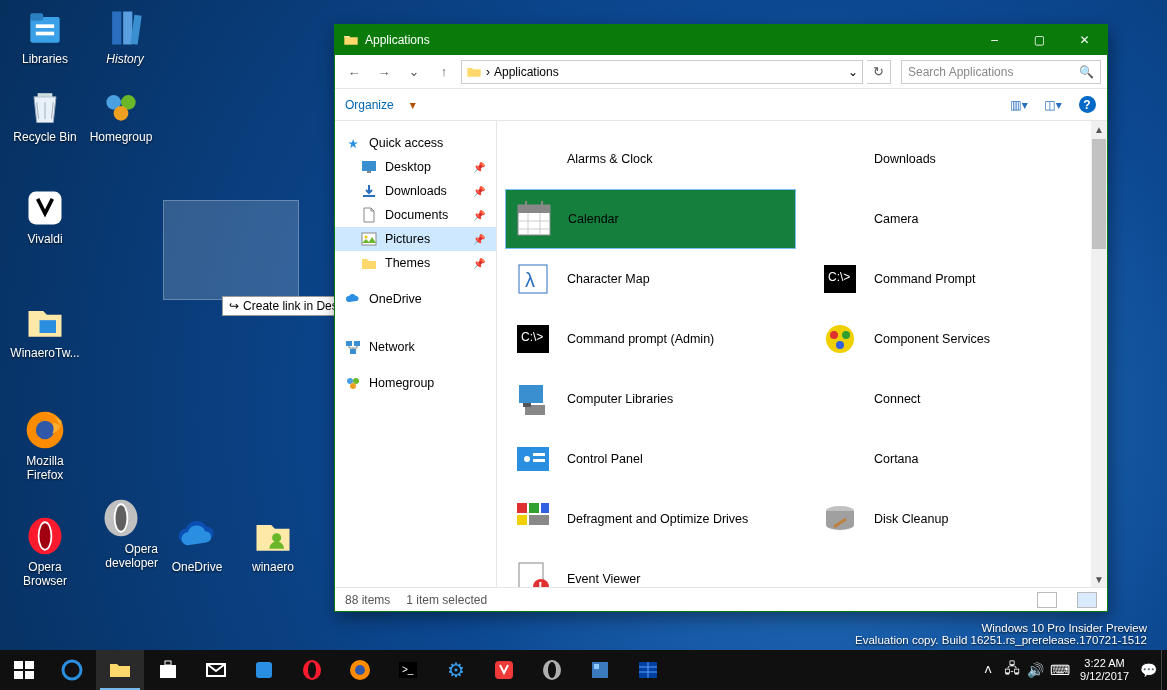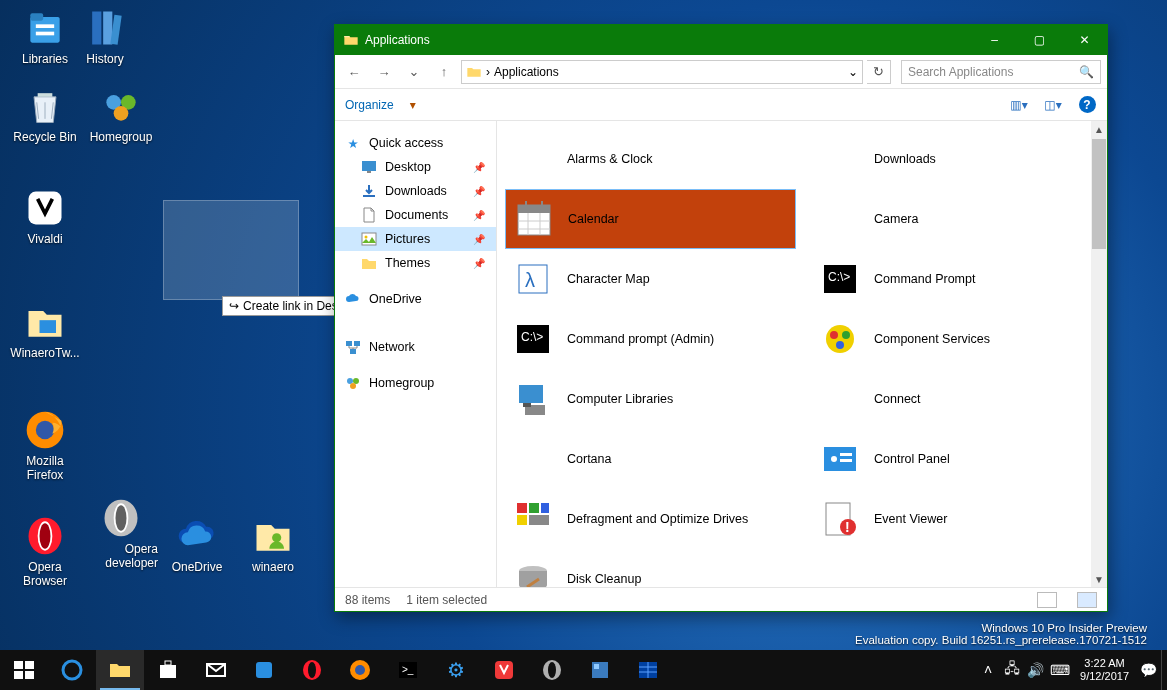--- a/index.html
+++ b/index.html
@@ -40,21 +40,21 @@
 .side-item.sel{background:#cde8ff}
 .side-item.top{padding-left:10px;font-weight:normal}
 .side-sub{padding-left:26px}
 .side-gap{height:12px}
 .pin{margin-left:auto;color:#888;font-size:10px}
 .side-item .si{width:16px;height:16px;flex-shrink:0;display:flex;align-items:center;justify-content:center}
 
 .content{flex:1;overflow:auto;padding:8px 4px 8px 8px;position:relative}
 .grid{display:grid;grid-template-columns:1fr 1fr;gap:0 16px}
 .item{display:flex;align-items:center;height:60px;gap:14px;padding:4px 8px;font-size:12.5px;cursor:pointer}
-.item.sel{background:#c2410c;border:1px solid #7abdf7}
+.item.sel{background:#15803d;border:1px solid #7abdf7}
 .item .app-ic{width:40px;height:40px;flex-shrink:0;display:flex;align-items:center;justify-content:center}
 .item .lbl{color:#000}
 .scrollbar{position:absolute;right:0;top:0;bottom:0;width:16px;background:#f0f0f0}
 .scrollbar .thumb{position:absolute;left:1px;right:1px;top:18px;height:110px;background:#c2c2c2}
 .scrollbar .arr{position:absolute;left:0;right:0;height:16px;display:flex;align-items:center;justify-content:center;color:#555;font-size:10px}
 
 .status{height:24px;border-top:1px solid #e5e5e5;display:flex;align-items:center;padding:0 10px;font-size:12px;color:#555;gap:16px}
 .status .sp{flex:1}
 .view-toggle{width:20px;height:16px;border:1px solid #bbb;cursor:pointer;display:flex}
 
@@ -78,21 +78,21 @@
       <div class="ic">
         <svg viewBox="0 0 48 48">
           <rect x="8" y="12" width="32" height="28" rx="2" fill="#3aa0e8"></rect>
           <rect x="8" y="8" width="14" height="8" rx="2" fill="#2a80c0"></rect>
           <rect x="14" y="20" width="20" height="4" fill="#fff"></rect>
           <rect x="14" y="28" width="20" height="4" fill="#fff"></rect>
         </svg>
       </div>
       <div class="d-label">Libraries</div>
     </div>
-    <div class="d-icon" style="left: 68px; top: 6px;">
+    <div class="d-icon" style="left: 88px; top: 6px; font-style: italic;">
       <div class="ic">
         <svg viewBox="0 0 48 48">
           <rect x="10" y="6" width="10" height="36" fill="#2a6fbf"></rect>
           <rect x="22" y="6" width="10" height="36" fill="#5aa0e0"></rect>
           <rect x="32" y="10" width="8" height="32" fill="#3a8fd0" transform="rotate(8 36 26)"></rect>
         </svg>
       </div>
       <div class="d-label">History</div>
     </div>
     <div class="d-icon" style="left: 8px; top: 84px;">
@@ -411,65 +411,65 @@
                 <rect x="10" y="24" width="8" height="4" fill="#555"></rect>
               </svg>
             </div>
             <div class="lbl">Computer Libraries</div>
           </div>
           <div class="item">
             <div class="app-ic"></div>
             <div class="lbl">Connect</div>
           </div>
           <div class="item">
-            <div class="app-ic"></div>
-            <div class="lbl">Cortana</div>
-          </div>
-          <div class="item">
             <div class="app-ic">
               <svg viewBox="0 0 40 40">
                 <rect x="4" y="8" width="32" height="24" fill="#2a8fe0"></rect>
                 <circle cx="14" cy="20" r="3" fill="#fff"></circle>
                 <rect x="20" y="14" width="12" height="3" fill="#fff"></rect>
                 <rect x="20" y="20" width="12" height="3" fill="#fff"></rect>
               </svg>
             </div>
             <div class="lbl">Control Panel</div>
+          </div>
+          <div class="item">
+            <div class="app-ic"></div>
+            <div class="lbl">Cortana</div>
           </div>
           <div class="item">
             <div class="app-ic">
               <svg viewBox="0 0 40 40">
                 <rect x="4" y="4" width="10" height="10" fill="#e03030"></rect>
                 <rect x="16" y="4" width="10" height="10" fill="#30a030"></rect>
                 <rect x="28" y="4" width="8" height="10" fill="#3060e0"></rect>
                 <rect x="4" y="16" width="10" height="10" fill="#f0d000"></rect>
                 <rect x="16" y="16" width="20" height="10" fill="#888"></rect>
               </svg>
             </div>
             <div class="lbl">Defragment and Optimize Drives</div>
           </div>
           <div class="item">
             <div class="app-ic">
               <svg viewBox="0 0 40 40">
+                <ellipse cx="20" cy="12" rx="14" ry="5" fill="#c0c0c0"></ellipse>
+                <path d="M6 12v14a14 5 0 0028 0V12" fill="#a0a0a0"></path>
+                <path d="M14 28l12-8" stroke="#c08040" stroke-width="3"></path>
+              </svg>
+            </div>
+            <div class="lbl">Disk Cleanup</div>
+          </div>
+          <div class="item">
+            <div class="app-ic">
+              <svg viewBox="0 0 40 40">
                 <rect x="6" y="4" width="24" height="32" fill="#fff" stroke="#888"></rect>
                 <circle cx="28" cy="28" r="8" fill="#e03030"></circle>
                 <text x="25" y="33" fill="#fff" font-size="14" font-weight="bold">!</text>
               </svg>
             </div>
             <div class="lbl">Event Viewer</div>
-          </div>
-          <div class="item">
-            <div class="app-ic">
-              <svg viewBox="0 0 40 40">
-                <ellipse cx="20" cy="12" rx="14" ry="5" fill="#c0c0c0"></ellipse>
-                <path d="M6 12v14a14 5 0 0028 0V12" fill="#a0a0a0"></path>
-                <path d="M14 28l12-8" stroke="#c08040" stroke-width="3"></path>
-              </svg>
-            </div>
-            <div class="lbl">Disk Cleanup</div>
           </div>
         </div>
       <div class="scrollbar">
         <div class="arr" style="top:0">▲</div>
         <div class="thumb"></div>
         <div class="arr" style="bottom:0">▼</div>
       </div>
     </div>
   </div>
 

